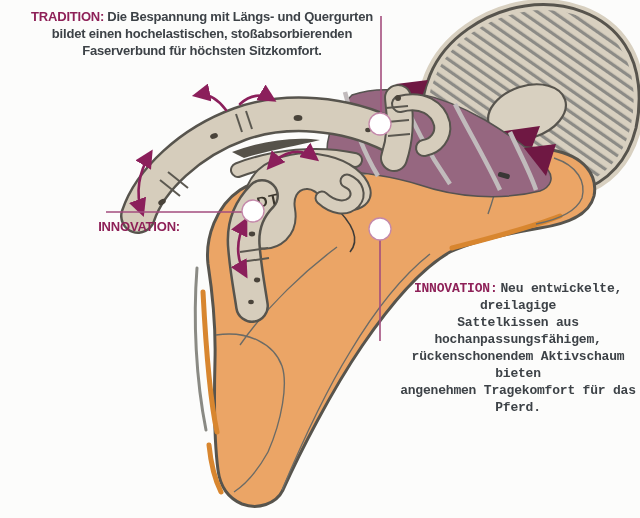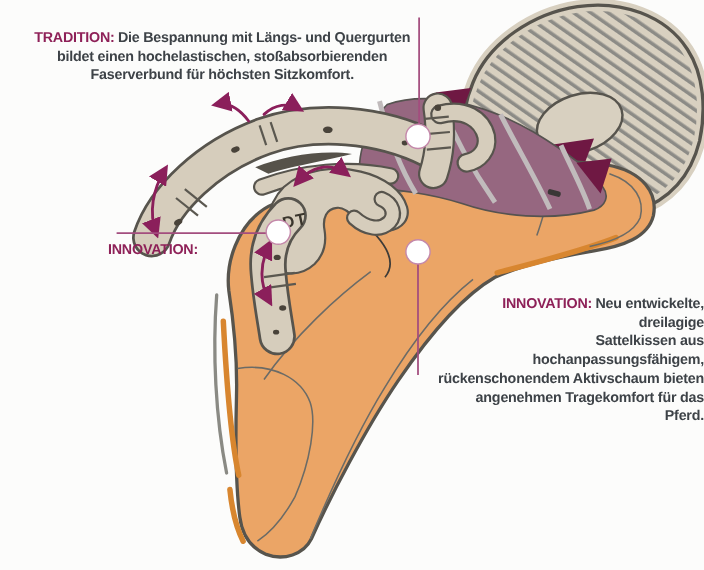--- a/index.html
+++ b/index.html
@@ -4,24 +4,24 @@
 <style>
   html,body{margin:0;padding:0;}
   body{width:640px;height:518px;overflow:hidden;background:var(--c-bg,#fcfcfb);
        font-family:"Liberation Sans","DejaVu Sans",sans-serif;}
   .stage{position:relative;width:640px;height:518px;}
   svg{position:absolute;left:0;top:0;}
   .callout{position:absolute;font-size:13px;font-weight:bold;line-height:17px;
            color:var(--c-text,#3d4247);letter-spacing:-0.2px;}
   .callout .hdr{color:var(--c-accent,#8e2158);}
   .callout .bodytxt{white-space:pre-line;}
-  .co-tradition{left:28px;top:25px;width:348px;text-align:center;}
+  .co-tradition{left:28px;top:8px;width:348px;text-align:center;}
   .co-tree{left:0;top:218px;width:183px;text-align:right;}
   .co-tree .hdr{display:block;}
-  .co-cushion{left:396px;top:267px;width:244px;text-align:right;}
+  .co-cushion{left:396px;top:280px;width:244px;text-align:center;font-family:Liberation Mono, monospace;}
   .hdr{margin-right:3px;}
   
   .pat-bg{fill:var(--c-cantle,#d8d0c0);}
   .pat-line{fill:var(--c-stripe,#8c8b86);}
   .cantle-fill{fill:url(#stripes);stroke:none;}
   .cantle-rim{fill:none;stroke:var(--c-cantle,#d8d0c0);stroke-width:11;}
   .cantle-edge{fill:none;stroke:var(--c-outline,#57544d);stroke-width:3;}
   .hole{fill:var(--c-cantle,#d8d0c0);stroke:var(--c-outline,#57544d);stroke-width:2.2;}
   .wedge{fill:var(--c-magenta-dark,#6f1843);}
   .panel{fill:var(--c-orange,#eba566);stroke:var(--c-outline,#57544d);stroke-width:3;}

